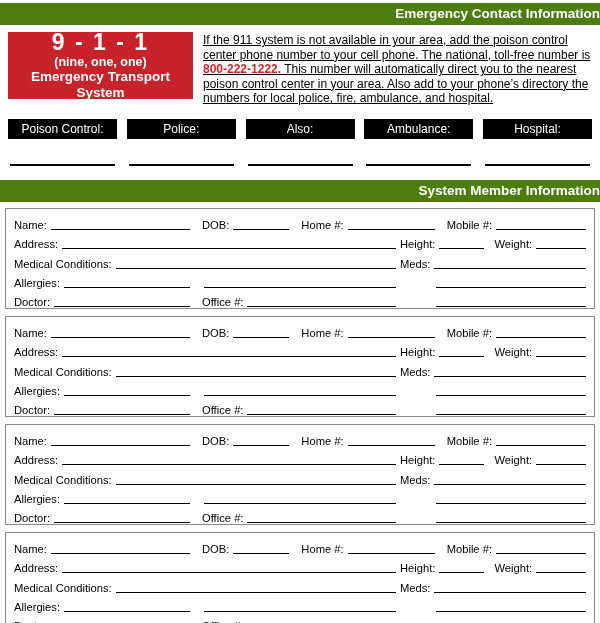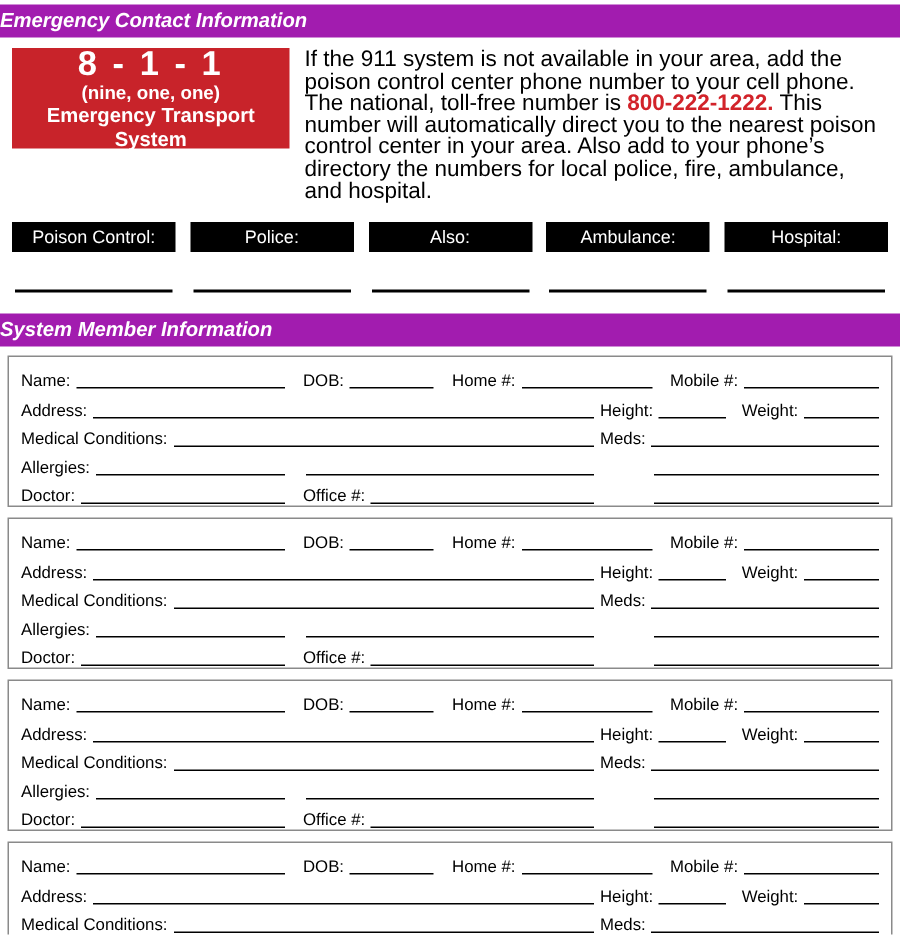--- a/index.html
+++ b/index.html
@@ -8,51 +8,51 @@
   }
   body {
     width: 600px; height: 623px;
     overflow: hidden;
     font-family: "Liberation Sans", sans-serif;
     color: #000000;
     position: relative;
   }
   
   .section-bar {
-    background: #a21caf;
+    background: #4d7c0f;
     color: #ffffff;
     font-weight: bold;
     font-size: 13.5px;
-    text-align: left;
+    text-align: right;
     height: 22px;
     line-height: 22px;
-    font-style: italic;
   }
   .header-bar { margin-top: 3px; }
   .family-bar { margin-top: 14px; }
 
   
   .intro { display: flex; margin: 7px 8px 0 8px; }
   .badge {
     flex: 0 0 185px;
     height: 67px;
     background: #C8232A;
     color: #ffffff;
     font-weight: bold;
     text-align: center;
     display: flex; flex-direction: column; justify-content: center;
   }
   .badge-l1 { font-size: 23px; letter-spacing: 2px; line-height: 25px; }
   .badge-l2 { font-size: 12.5px; line-height: 14px; }
   .badge-l3 { font-size: 13.5px; line-height: 16px; }
   .intro-text {
     margin-left: 10px;
-    font-size: 15px;
+    font-size: 12px;
     line-height: 14.6px;
     padding-top: 1px;
+    text-decoration: underline;
   }
   .phone { color: #D2232A; font-weight: bold; }
 
   
   .numbers {
     display: flex; justify-content: space-between;
     margin: 13px 8px 0 8px;
   }
   .num-col { width: 109px; }
   .num-bar {
@@ -98,21 +98,21 @@
 </style>
 </head>
 <body>
 
 <div class="section-bar header-bar">
   <span>Emergency Contact Information</span>
 </div>
 
 <div class="intro">
   <div class="badge">
-    <div class="badge-l1">8 - 1 - 1</div>
+    <div class="badge-l1">9 - 1 - 1</div>
     <div class="badge-l2">(nine, one, one)</div>
     <div class="badge-l3">Emergency Transport System</div>
   </div>
   <div class="intro-text"><span>If the 911 system is not available in your area, add the poison control center phone number to your cell phone. The national, toll-free number is </span><span class="phone">800-222-1222.</span><span> This number will automatically direct you to the nearest poison control center in your area. Also add to your phone’s directory the numbers for local police, fire, ambulance, and hospital.</span></div>
 </div>
 
 <div class="numbers">
   <div class="num-col">
     <div class="num-bar">Poison Control:</div>
     <div class="num-line"></div>

